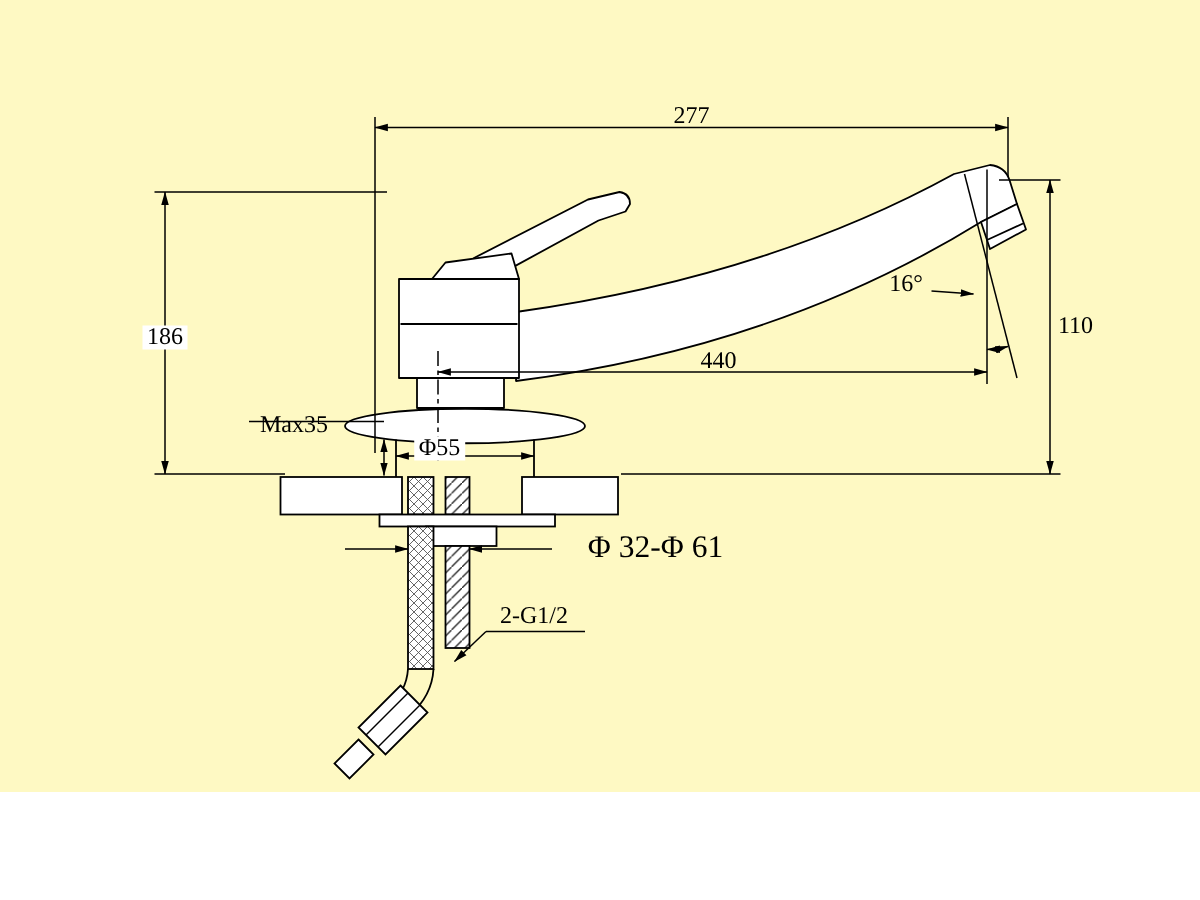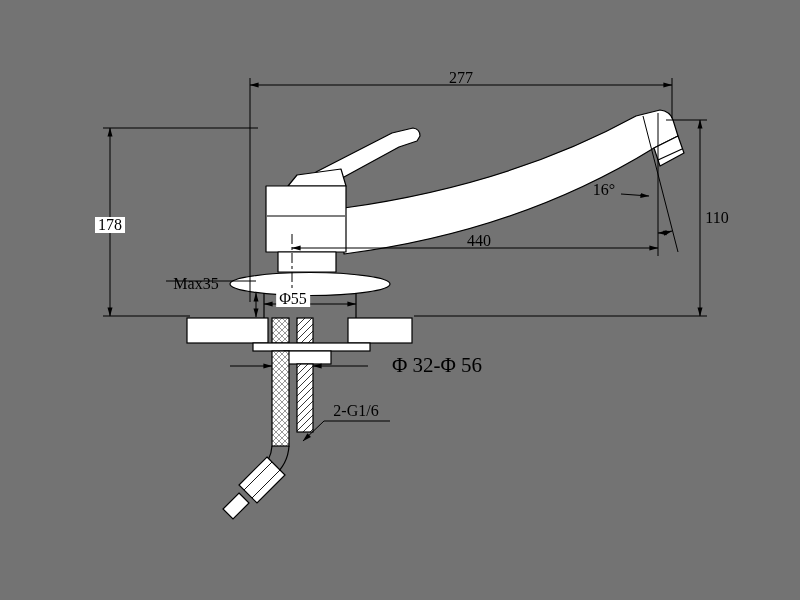--- a/index.html
+++ b/index.html
@@ -1,17 +1,17 @@
 <!DOCTYPE html>
 <html><head>
 <meta charset="utf-8">
 <style>
   html,body{margin:0;padding:0;background:#fff;}
   #canvas{
-    position:relative;width:800px;height:600px;background:#737373;
+    position:relative;width:800px;height:528px;background:#fef9c3;
     font-family:"Liberation Serif","DejaVu Serif",serif;overflow:hidden;
   }
   svg{position:absolute;left:0;top:0;}
   .lbl{
     position:absolute;transform:translate(-50%,-50%);
     font-size:16px;color:#000;white-space:nowrap;line-height:1;
   }
   .lbl.bg{background:#ffffff;padding:0 3px;}
   .lbl.big{font-size:21px;}
 </style>
@@ -109,22 +109,22 @@
 
       <line x1="230" y1="366" x2="272" y2="366" marker-end="url(#ah)"></line>
       <line x1="368" y1="366" x2="313" y2="366" marker-end="url(#ah)"></line>
 
       <line x1="324" y1="421" x2="390" y2="421"></line>
       <line x1="324" y1="421" x2="303" y2="441" marker-end="url(#ah)"></line>
     </g>
   </svg>
 
   <div class="lbl" style="left:461px;top:78px">277</div>
-  <div class="lbl bg" style="left:110px;top:225px">178</div>
+  <div class="lbl bg" style="left:110px;top:225px">186</div>
   <div class="lbl" style="left:717px;top:218px">110</div>
   <div class="lbl" style="left:479px;top:241px">440</div>
   <div class="lbl" style="left:604px;top:190px">16°</div>
   <div class="lbl" style="left:196px;top:284px">Max35</div>
   <div class="lbl bg" style="left:293px;top:299px">Φ55</div>
-  <div class="lbl big" style="left:437px;top:365px">Φ 32-Φ 56</div>
-  <div class="lbl" style="left:356px;top:411px">2-G1/6</div>
+  <div class="lbl big" style="left:437px;top:365px">Φ 32-Φ 61</div>
+  <div class="lbl" style="left:356px;top:411px">2-G1/2</div>
 
 </div>
 
 </body></html>

